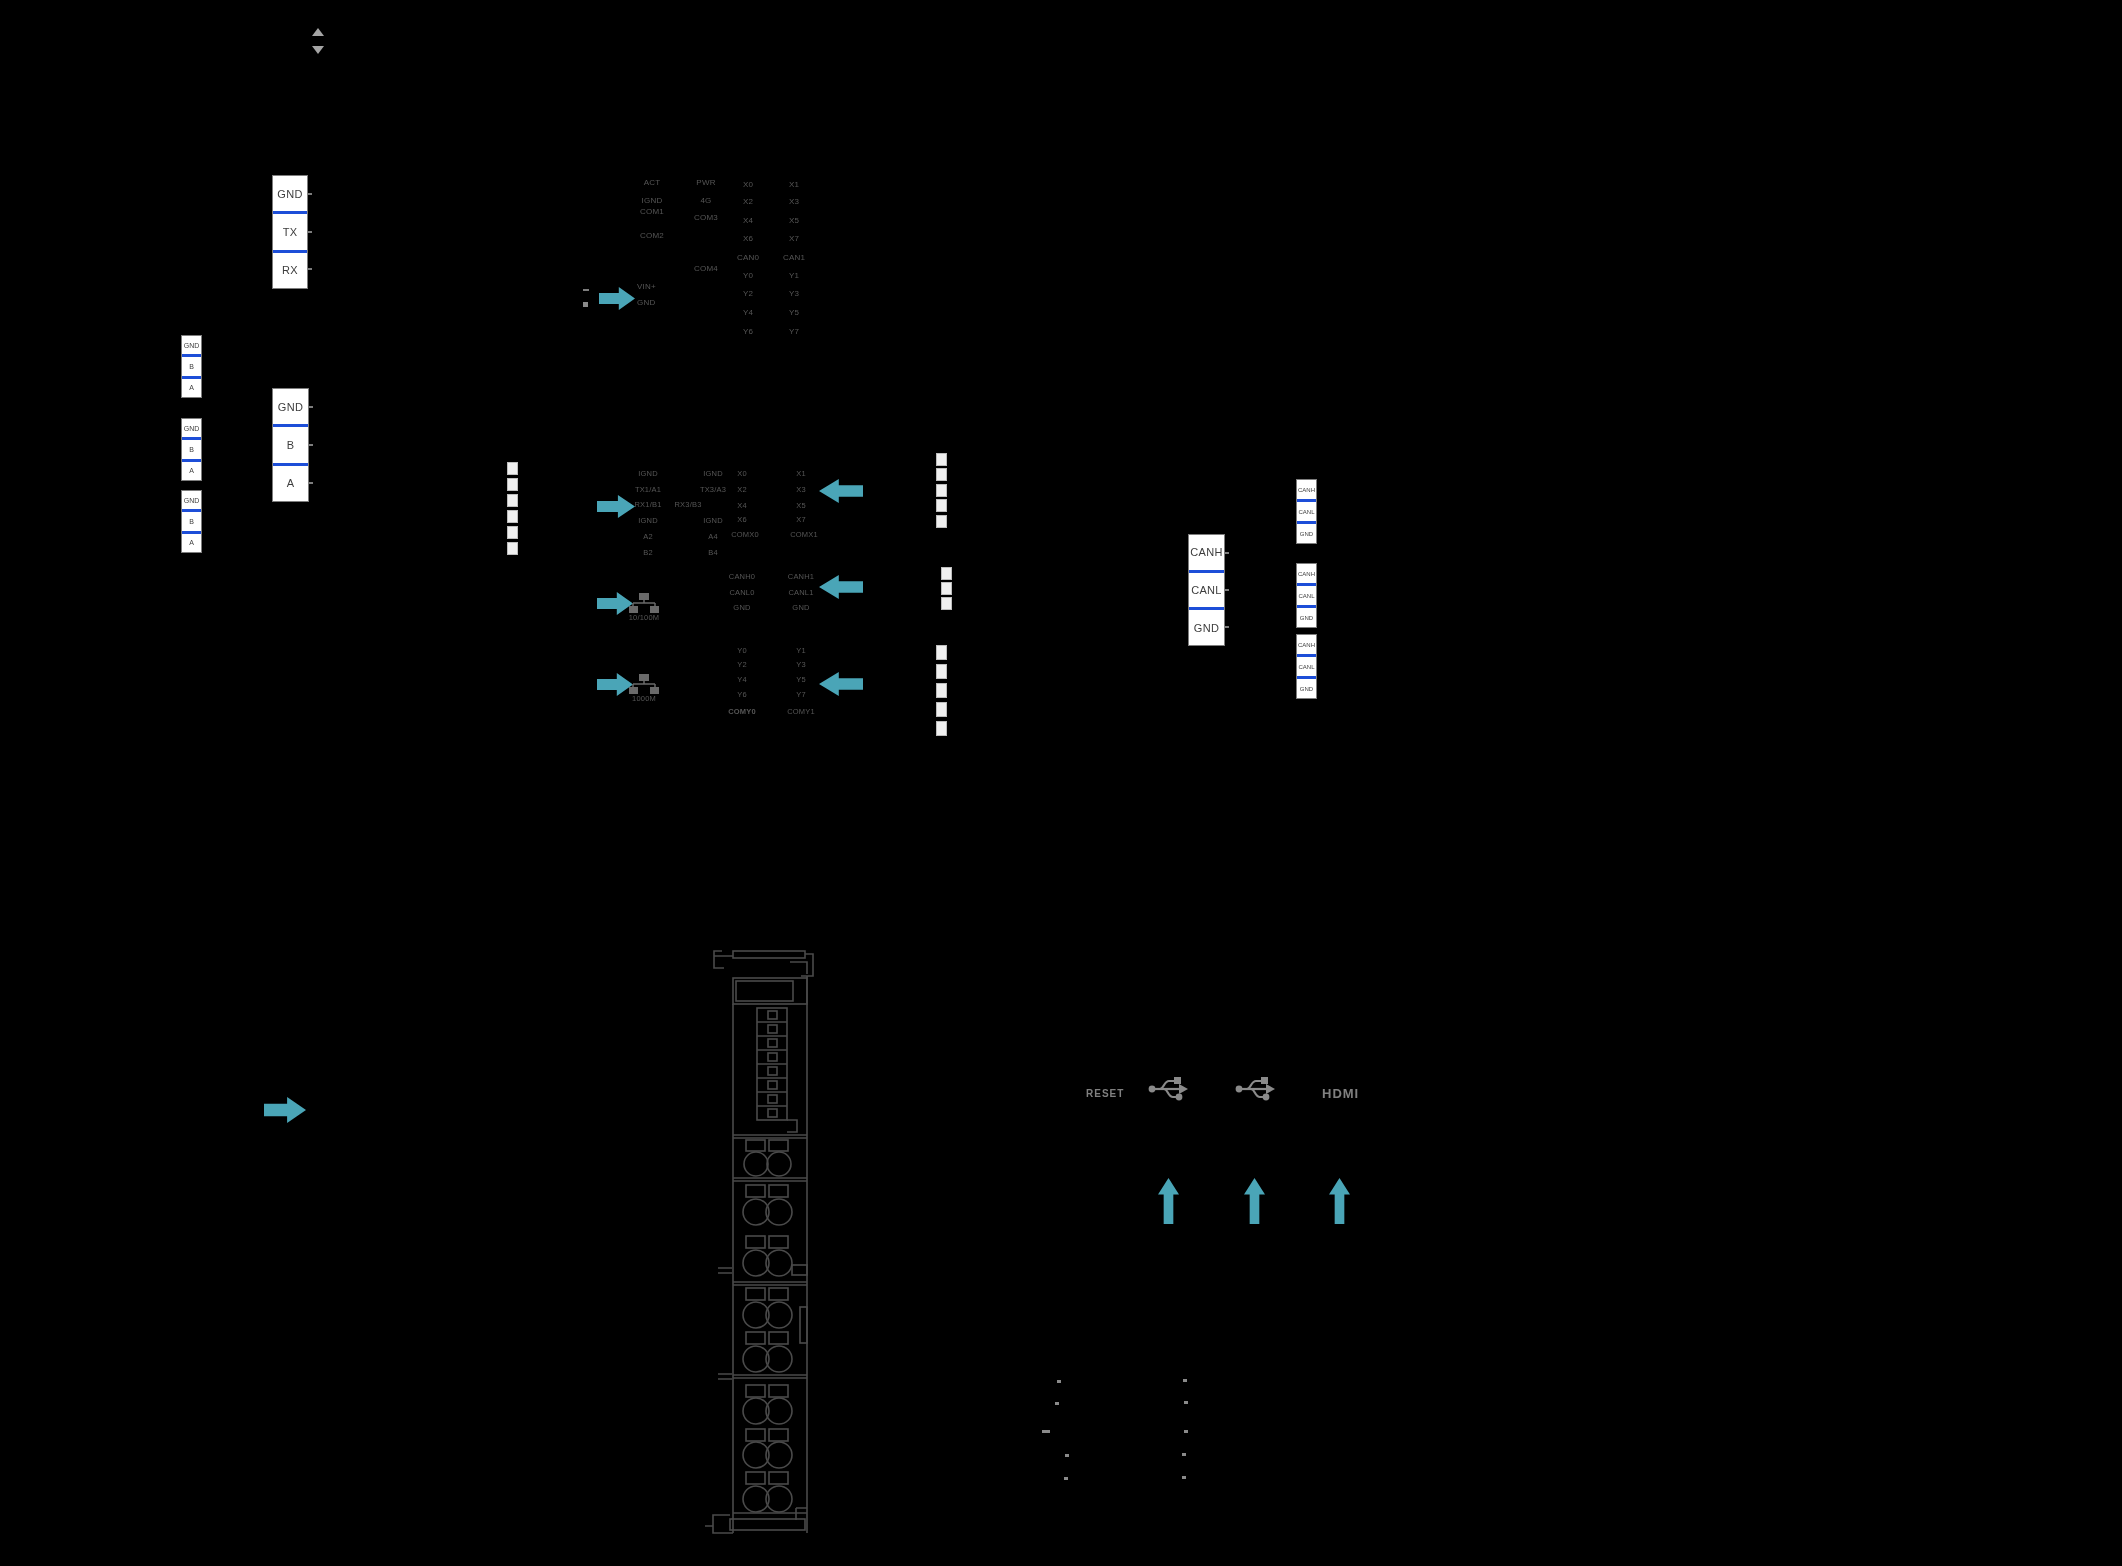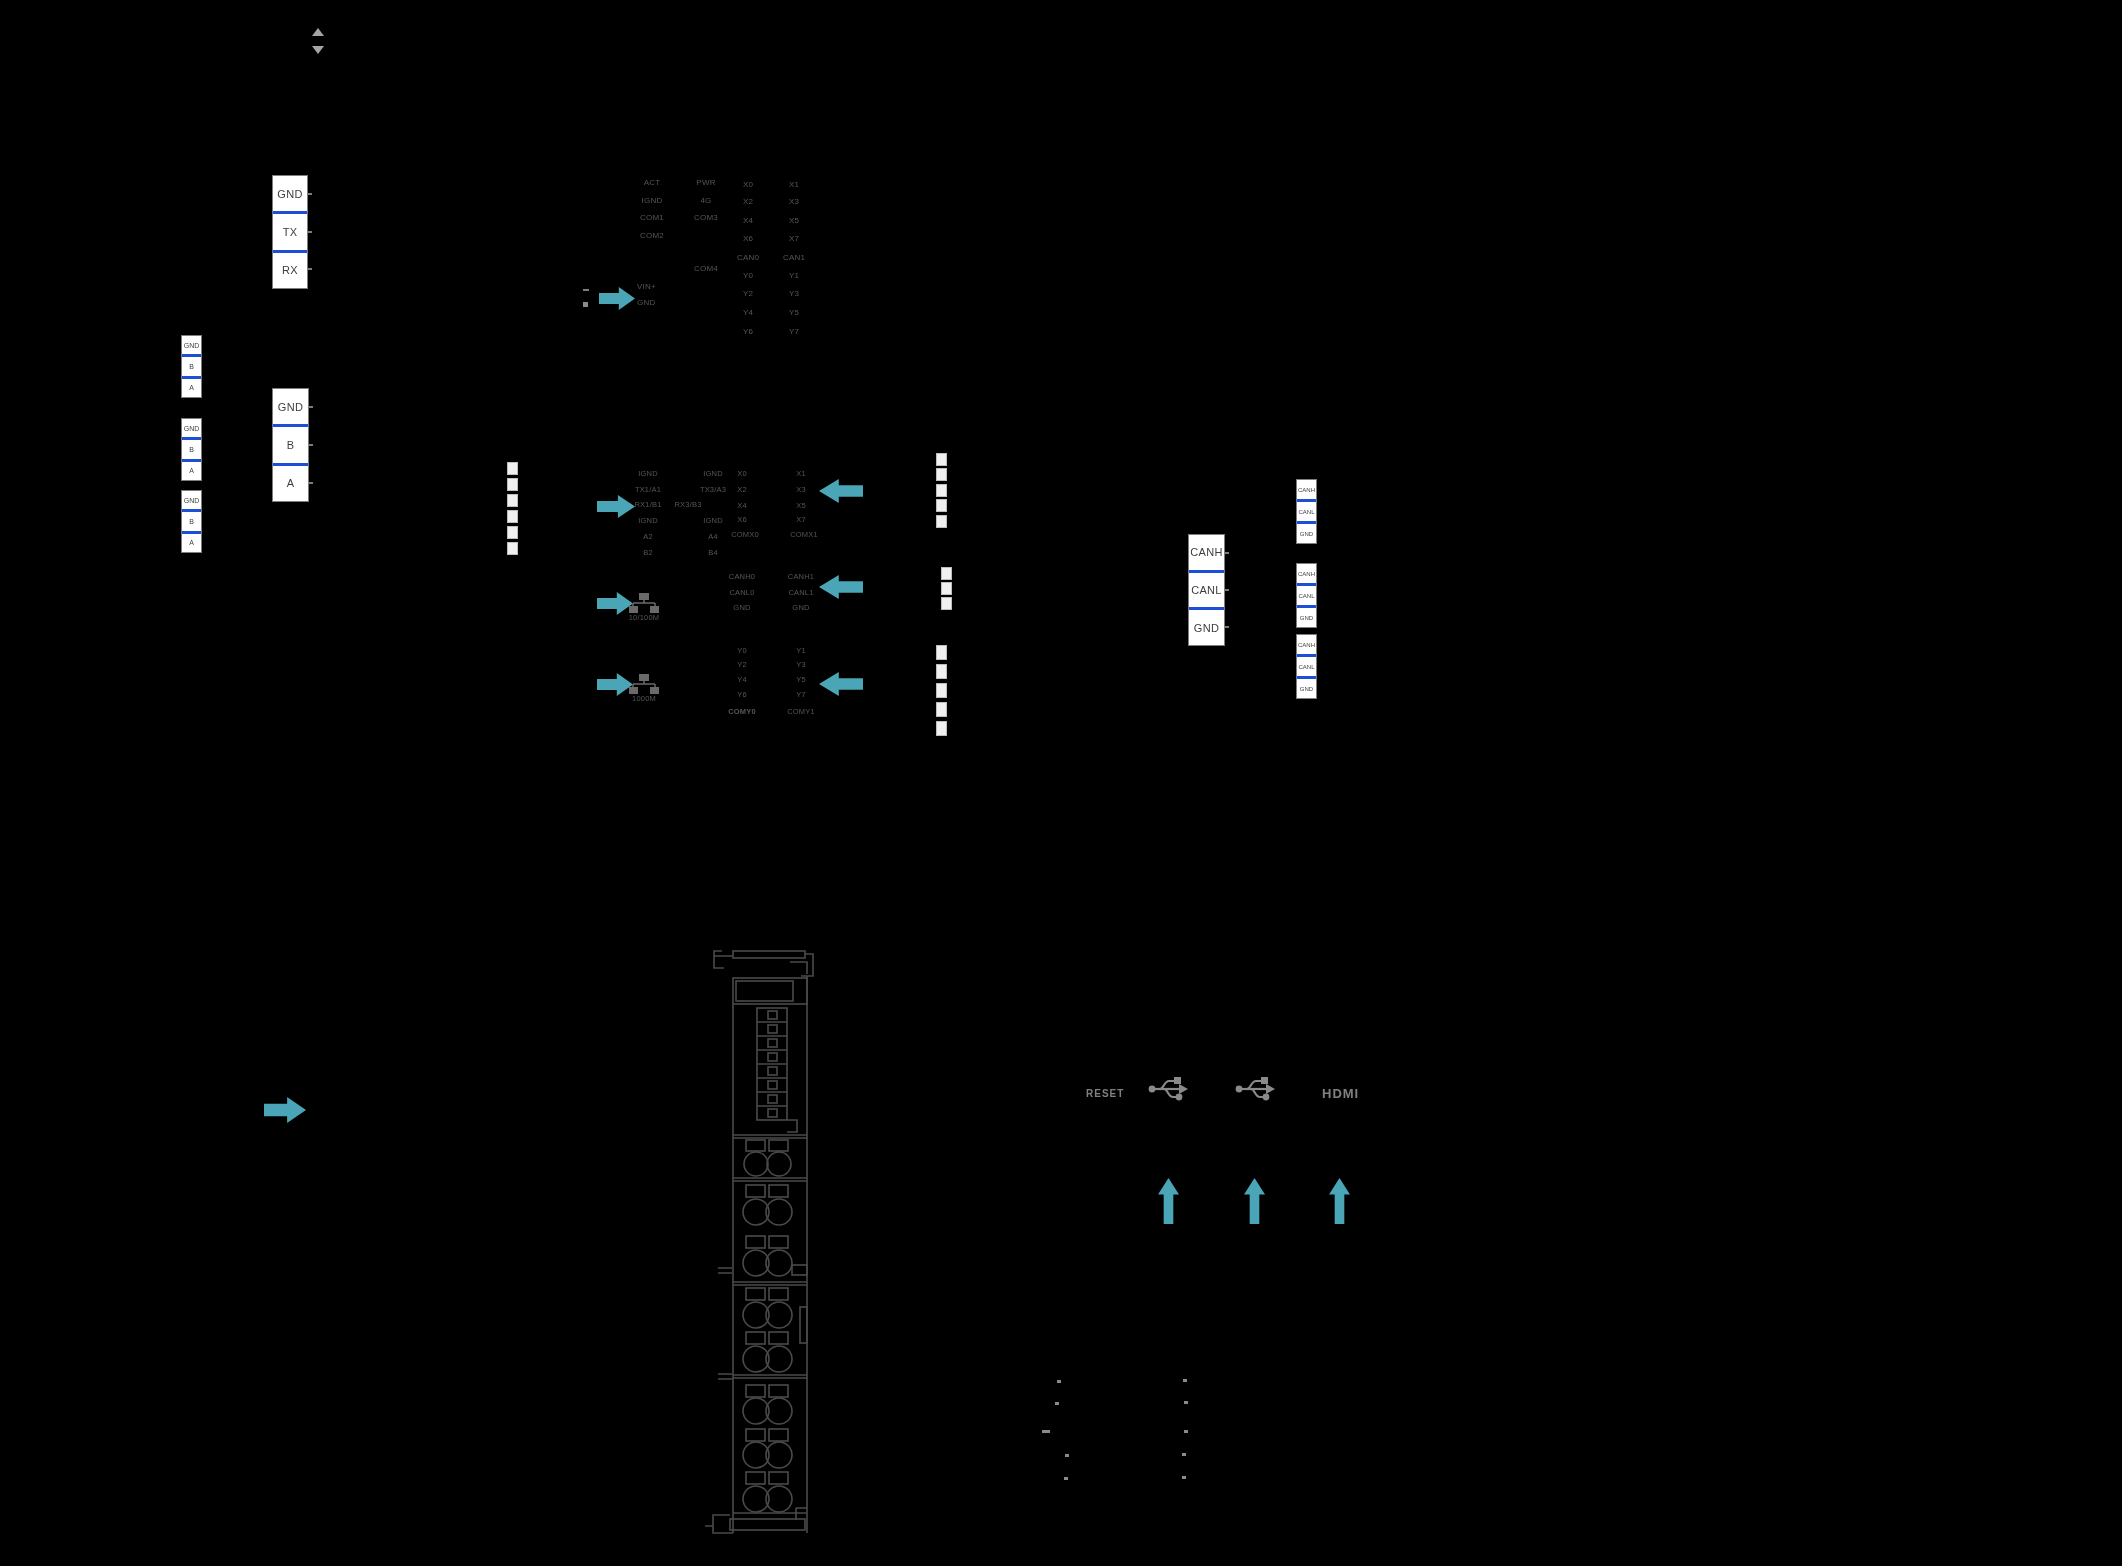--- a/index.html
+++ b/index.html
@@ -70,21 +70,21 @@
     <div>GND</div>
     <div>B</div>
     <div>A</div>
   </div>
   <div class="nub" style="left:309px;top:406px;"></div>
   <div class="nub" style="left:309px;top:444px;"></div>
   <div class="nub" style="left:309px;top:482px;"></div>
 
   <span class="lbl l8" style="left:652px;top:179px;">ACT</span>
   <span class="lbl l8" style="left:652px;top:197px;">IGND</span>
-  <span class="lbl l8" style="left:652px;top:214px;">COM1</span>
+  <span class="lbl l8" style="left:652px;top:208px;">COM1</span>
   <span class="lbl l8" style="left:652px;top:232px;text-align:center;">COM2</span>
   <span class="lbl l8" style="left:706px;top:179px;">PWR</span>
   <span class="lbl l8" style="left:706px;top:197px;">4G</span>
   <span class="lbl l8" style="left:706px;top:214px;">COM3</span>
   <span class="lbl l8" style="left:706px;top:232px;margin-top:33px;">COM4</span>
   <span class="lbl l8" style="left:748px;top:181px;">X0</span>
   <span class="lbl l8" style="left:748px;top:198px;">X2</span>
   <span class="lbl l8" style="left:748px;top:217px;">X4</span>
   <span class="lbl l8" style="left:748px;top:235px;">X6</span>
   <span class="lbl l8" style="left:748px;top:254px;">CAN0</span>

